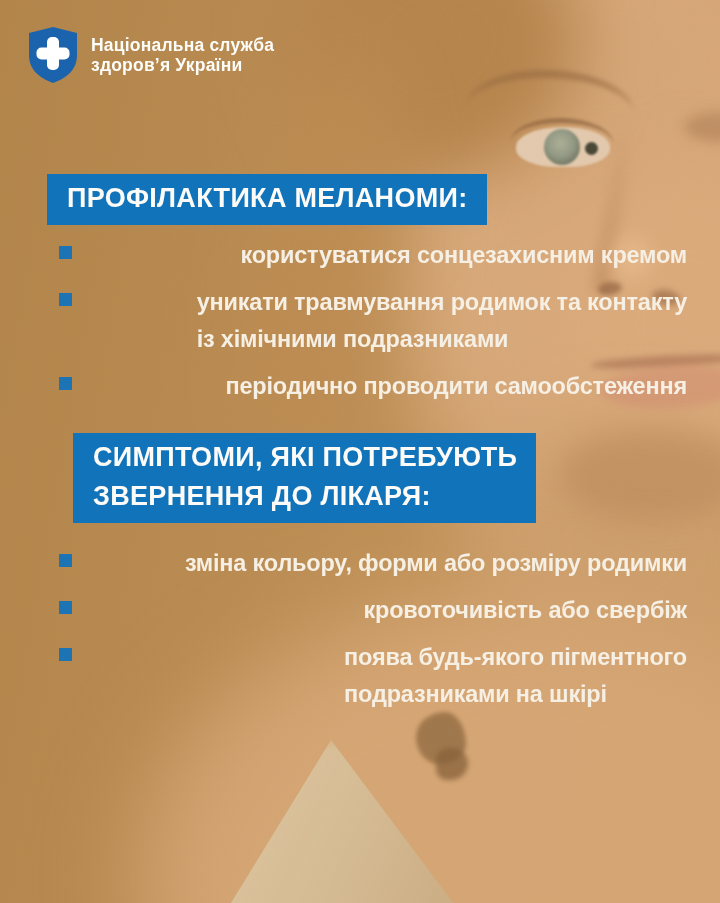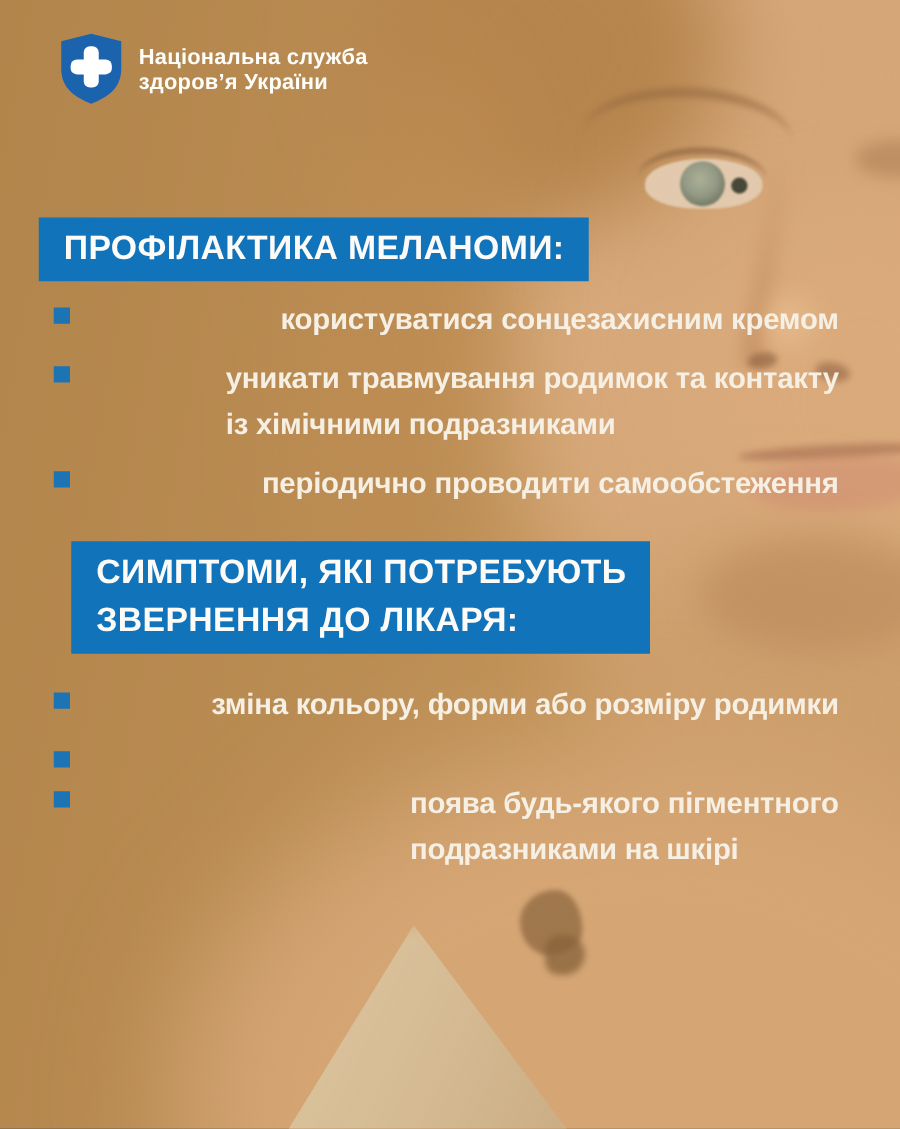--- a/index.html
+++ b/index.html
@@ -38,25 +38,25 @@
   .chin-shade{left:560px;top:430px;width:190px;height:90px;background:rgba(177,126,82,.45);filter:blur(14px);}
   .mole{left:416px;top:712px;width:50px;height:52px;background:#8d6840;opacity:.8;
     border-radius:58% 42% 55% 45%/48% 62% 38% 52%;filter:blur(2px);}
   .mole-tail{left:436px;top:748px;width:32px;height:32px;background:#7f5b36;opacity:.75;
     border-radius:45% 55% 60% 40%;filter:blur(2.5px);}
   .strap{left:196px;top:740px;width:300px;height:220px;
     clip-path:polygon(45% 0,0 100%,100% 100%);
     background:linear-gradient(115deg,#e0cdab 20%,#cdb38d 80%);filter:blur(7px);opacity:.95;}
   .photo-tint{position:absolute;inset:0;background:linear-gradient(100deg,rgba(181,132,75,.22),rgba(196,146,88,.10) 55%,rgba(201,149,92,.14));}
   
-  .logo{position:absolute;left:48px;top:26px;z-index:2;display:flex;align-items:center;}
+  .logo{position:absolute;left:28px;top:26px;z-index:2;display:flex;align-items:center;}
   .logo svg{display:block;}
   .logo-text{margin-left:13px;color:#fdfdfa;font-weight:bold;font-size:17.5px;line-height:20px;letter-spacing:.2px;}
   
-  .content{position:absolute;left:31px;top:174px;width:640px;z-index:2;color:#f6efe4;}
+  .content{position:absolute;left:47px;top:174px;width:640px;z-index:2;color:#f6efe4;}
   .section-title{
     display:inline-block;background:var(--accent_blue,#1173b9);color:#fcfbf8;
     font-size:27px;font-weight:bold;line-height:39px;letter-spacing:.3px;
     padding:5px 19px 7px 20px;white-space:pre-line;
   }
   ul.bullet-list{list-style:none;margin:12px 0 0 0;padding:0 0 0 12px;}
   .sec2{margin-top:18px;margin-left:26px;}
   ul.sec2-list{margin-top:22px;}
   ul.bullet-list li{display:flex;align-items:flex-start;margin-bottom:10px;justify-content:space-between;}
   .bullet{flex:0 0 13px;width:13px;height:13px;margin:9px 11px 0 0;background:var(--bullet_blue,#1d74b4);}
@@ -131,20 +131,21 @@
     <div class="section-title sec2">СИМПТОМИ, ЯКІ ПОТРЕБУЮТЬ
 ЗВЕРНЕННЯ ДО ЛІКАРЯ:</div>
 
     <ul class="bullet-list sec2-list">
       <li>
         <span class="bullet"></span>
         <span class="li-text">зміна кольору, форми або розміру родимки</span>
       </li>
       <li>
         <span class="bullet"></span>
+        <span class="li-text">кровоточивість або свербіж</span>
       </li>
       <li>
         <span class="bullet"></span>
         <span class="li-text">поява будь-якого пігментного
 подразниками на шкірі</span>
       </li>
     </ul>
 
   </main>
 </div>

